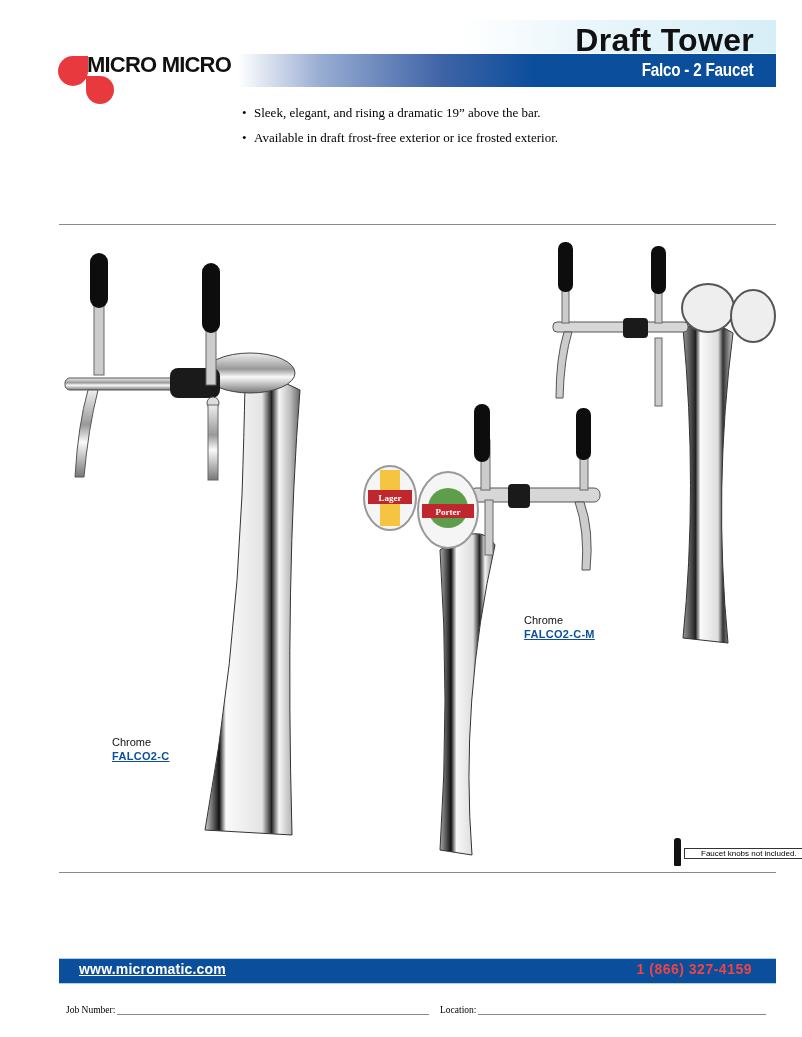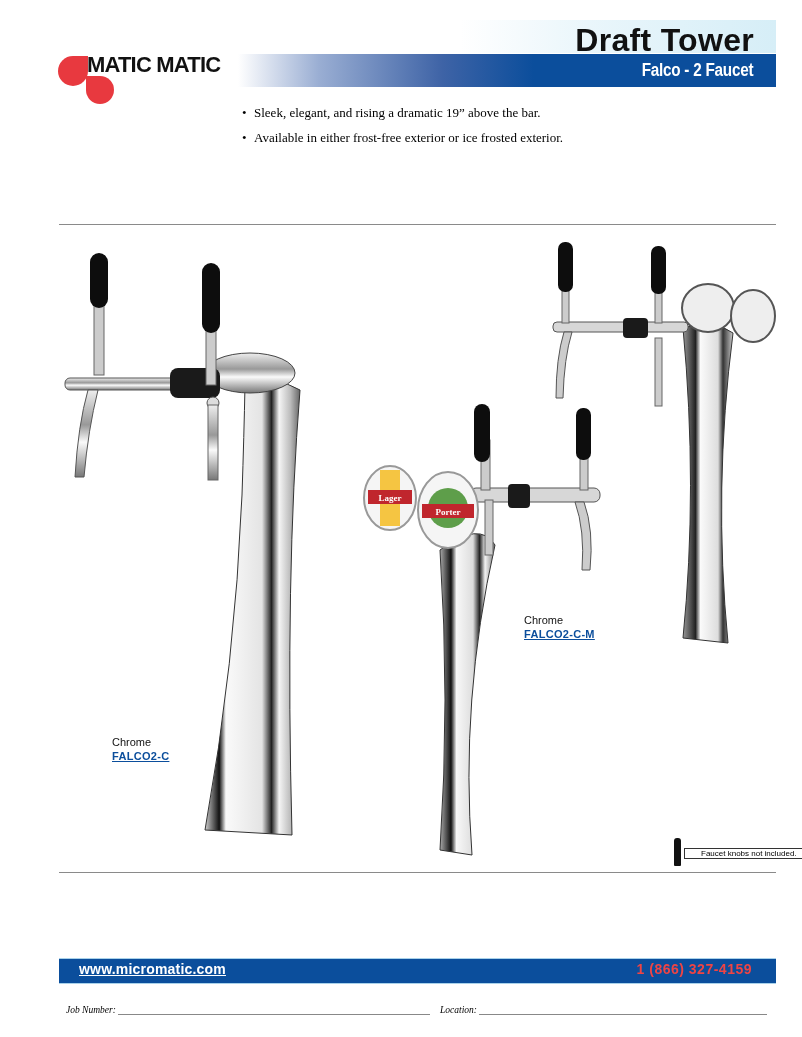--- a/index.html
+++ b/index.html
@@ -36,40 +36,40 @@
 
   .note { position: absolute; left: 674px; top: 838px; width: 104px; height: 28px; }
   .note .knob { position: absolute; left: 0; top: 0; width: 7px; height: 28px; background: #111; border-radius: 3px 3px 1px 1px; }
   .note .text { position: absolute; left: 10px; top: 10px; font-size: 8px; border: 1px solid #333; padding: 0 16px; background: #fff; white-space: nowrap; }
 
   
   .footer-band { position: absolute; left: 59px; top: 958px; width: 717px; height: 24px; background: #0b4e9c; border-top: 1px solid #a9d2ea; border-bottom: 1px solid #a9d2ea; }
   .footer-url { position: absolute; left: 79px; top: 961px; color: #fff; font-weight: bold; font-size: 14px; text-decoration: underline; letter-spacing: 0.2px; }
   .footer-phone { position: absolute; right: 50px; top: 961px; color: #ef4444; font-weight: bold; font-size: 14px; letter-spacing: 0.5px; }
 
-  .field { position: absolute; top: 1004px; font-family: "Liberation Serif", serif; font-size: 9.5px; display: flex; align-items: flex-end; font-style: italic; }
+  .field { position: absolute; top: 1004px; font-family: "Liberation Serif", serif; font-size: 9.5px; display: flex; align-items: flex-end; }
   .field .line { display: inline-block; border-bottom: 1px solid #888; height: 10px; margin-left: 2px; }
 </style>
 </head>
 <body>
 
 <div class="logo">
   <div class="dot1"></div>
   <div class="dot2"></div>
-  <div class="wordmark">MATIC MATIC</div>
+  <div class="wordmark">MICRO MICRO</div>
 </div>
 
 <div class="title-light"></div>
 <div class="title-text">Draft Tower</div>
 <div class="blue-band"></div>
 <div class="subtitle-text">Falco - 2 Faucet</div>
 
 <ul class="bullets">
   <li>Sleek, elegant, and rising a dramatic 19” above the bar.</li>
-  <li>Available in either frost-free exterior or ice frosted exterior.</li>
+  <li>Available in draft frost-free exterior or ice frosted exterior.</li>
 </ul>
 
 <div class="rule top"></div>
 
 <svg class="product" style="left:60px;top:245px" width="280" height="600" viewBox="0 0 280 600">
   <defs>
     <linearGradient id="chrome1" x1="0" x2="1" y1="0" y2="0">
       <stop offset="0" stop-color="#cfcfcf"></stop>
         <stop offset="0.15" stop-color="#111"></stop>
         <stop offset="0.22" stop-color="#fafafa"></stop>

